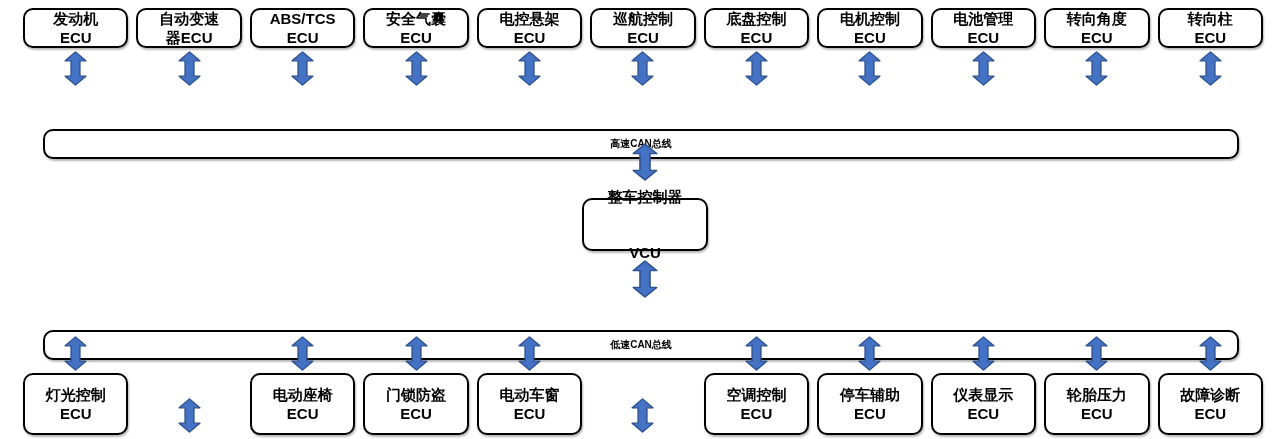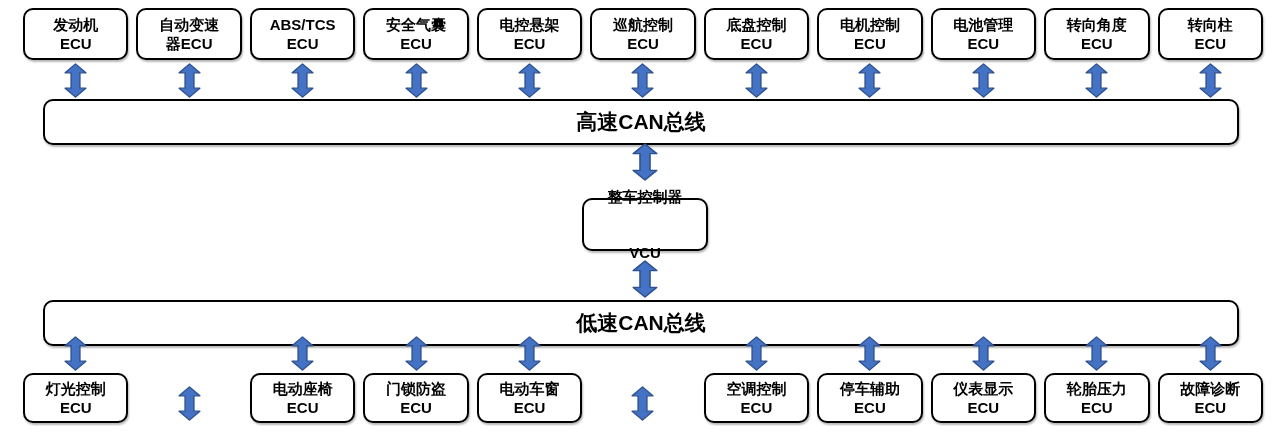--- a/index.html
+++ b/index.html
@@ -48,42 +48,43 @@
     flex-direction: column;
     align-items: center;
     justify-content: center;
     text-align: center;
     font-weight: bold;
     font-size: 15px;
     line-height: 19px;
     color: #000;
     box-shadow: 1px 2px 2px rgba(0,0,0,0.28);
   }
-  .top .ecu-box { height: 52px; }
-  .bottom .ecu-box { height: 50px; }
+  .top .ecu-box { height: 40px; }
+  .bottom .ecu-box { height: 62px; }
 
   .ecu-arrow { width: 23px; height: 35px; display: block; }
   .top .ecu-arrow { margin-top: 3px; }
   .bottom .ecu-arrow { margin-bottom: 2px; }
 
   .bus-bar {
     position: absolute;
     left: 43px;
     width: 1196px;
-    height: 46px;
+    height: 30px;
     border: 2.5px solid var(--box-border);
     border-radius: 10px;
     background: #fff;
     display: flex;
     align-items: center;
     justify-content: center;
     font-weight: bold;
-    font-size: 21px;
+    font-size: 10px;
     color: #000;
     box-shadow: 1px 2px 2px rgba(0,0,0,0.28);
+    margin-top: 30px;
   }
   .bus-bar.high { top: 99px; }
   .bus-bar.low { top: 300px; }
 
   .vcu-col {
     position: absolute;
     left: 582px;
     top: 143px;
     width: 126px;
     display: flex;

